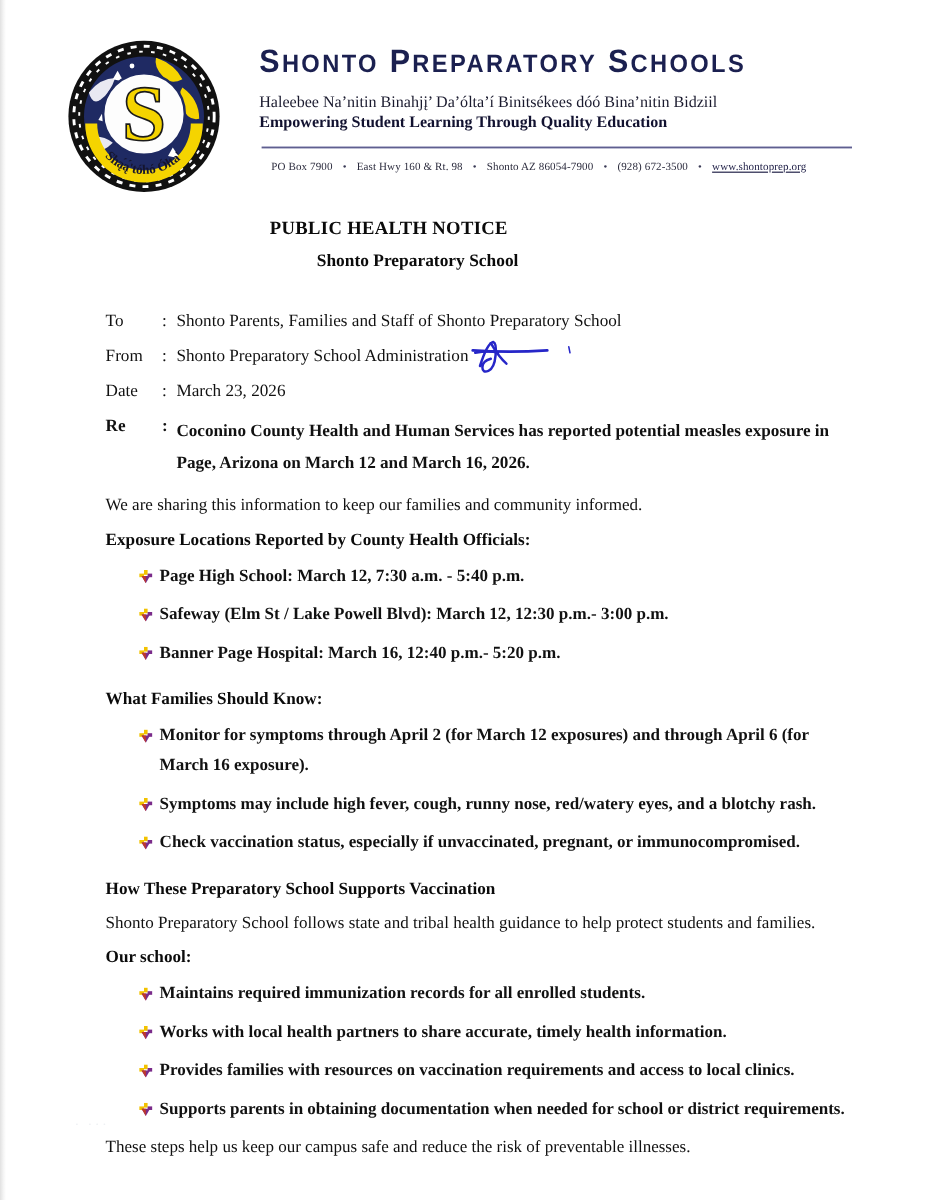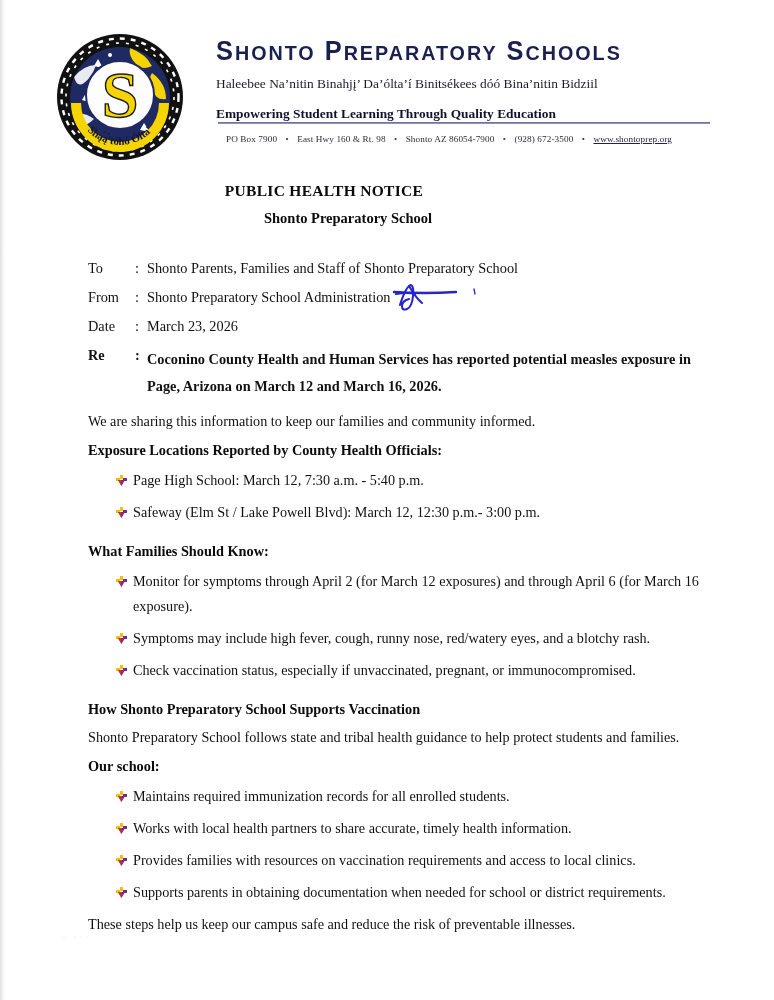--- a/index.html
+++ b/index.html
@@ -71,21 +71,21 @@
   .school-name .sm  { font-size: 21px; }
 
   .navajo-line {
     margin-top: 7px;
     font-size: 13.4px;
     line-height: 17px;
     color: #1a1a2e;
     white-space: nowrap;
   }
   .tagline {
-    margin-top: 13px;
+    margin-top: 0;
     font-size: 13.4px;
     line-height: 17px;
     font-weight: 700;
     color: #121230;
     white-space: nowrap;
     font-family: Liberation Serif, serif;
   }
   .lh-rule {
     position: absolute;
     left: 218px; top: 122px;
@@ -190,20 +190,21 @@
     margin: 0 0 8px 0;
     font-size: 14.3px;
     font-weight: 700;
     line-height: 20px;
     color: #0b0b0b;
   }
   ul.bul {
     list-style: none;
     margin: 0 0 9px 0;
     padding: 0;
+    font-weight: bold;
   }
   ul.bul li {
     position: relative;
     padding-left: 45px;
     margin-bottom: 7px;
     line-height: 25px;
     color: #111;
   }
   ul.bul li:last-child { margin-bottom: 0; }
   .bullet-icon {
@@ -350,20 +351,30 @@
       <li>
         <svg class="bullet-icon" viewBox="0 0 11 11">
           <rect x="4" y="0" width="3" height="4" fill="#f2c200"></rect>
           <rect x="0" y="3" width="4" height="3" fill="#f2c200"></rect>
           <rect x="7" y="3" width="4" height="3" fill="#7a2b8a"></rect>
           <polygon points="2,5 9,5 5.5,11" fill="#7a2b8a"></polygon>
           <polygon points="2,5 5.5,5 5.5,11" fill="#c0392b"></polygon>
         </svg>
         <span>Safeway (Elm St / Lake Powell Blvd): March 12, 12:30 p.m.- 3:00 p.m.</span>
       </li>
+      <li>
+        <svg class="bullet-icon" viewBox="0 0 11 11">
+          <rect x="4" y="0" width="3" height="4" fill="#f2c200"></rect>
+          <rect x="0" y="3" width="4" height="3" fill="#f2c200"></rect>
+          <rect x="7" y="3" width="4" height="3" fill="#7a2b8a"></rect>
+          <polygon points="2,5 9,5 5.5,11" fill="#7a2b8a"></polygon>
+          <polygon points="2,5 5.5,5 5.5,11" fill="#c0392b"></polygon>
+        </svg>
+        <span>Banner Page Hospital: March 16, 12:40 p.m.- 5:20 p.m.</span>
+      </li>
     </ul>
 
     <div class="spacer-sm"></div>
 
     <h3 class="sec-head">What Families Should Know:</h3>
     <ul class="bul">
       <li>
         <svg class="bullet-icon" viewBox="0 0 11 11">
           <rect x="4" y="0" width="3" height="4" fill="#f2c200"></rect>
           <rect x="0" y="3" width="4" height="3" fill="#f2c200"></rect>
@@ -390,21 +401,21 @@
           <rect x="7" y="3" width="4" height="3" fill="#7a2b8a"></rect>
           <polygon points="2,5 9,5 5.5,11" fill="#7a2b8a"></polygon>
           <polygon points="2,5 5.5,5 5.5,11" fill="#c0392b"></polygon>
         </svg>
         <span>Check vaccination status, especially if unvaccinated, pregnant, or immunocompromised.</span>
       </li>
     </ul>
 
     <div class="spacer-sm"></div>
 
-    <h3 class="sec-head">How Shonto Preparatory School Supports Vaccination</h3>
+    <h3 class="sec-head">How These Preparatory School Supports Vaccination</h3>
     <p class="para">Shonto Preparatory School follows state and tribal health guidance to help protect students and families.</p>
     <h3 class="sec-head">Our school:</h3>
     <ul class="bul">
       <li>
         <svg class="bullet-icon" viewBox="0 0 11 11">
           <rect x="4" y="0" width="3" height="4" fill="#f2c200"></rect>
           <rect x="0" y="3" width="4" height="3" fill="#f2c200"></rect>
           <rect x="7" y="3" width="4" height="3" fill="#7a2b8a"></rect>
           <polygon points="2,5 9,5 5.5,11" fill="#7a2b8a"></polygon>
           <polygon points="2,5 5.5,5 5.5,11" fill="#c0392b"></polygon>

